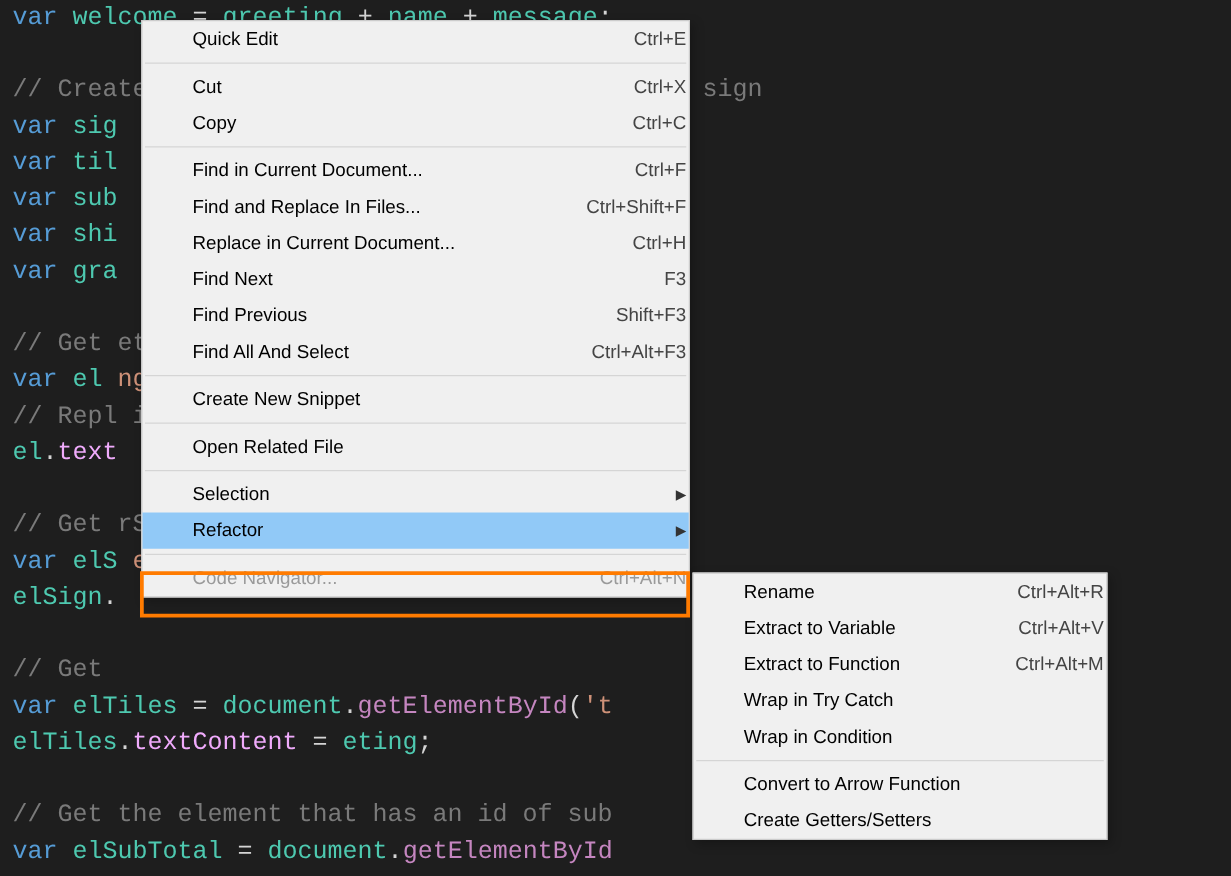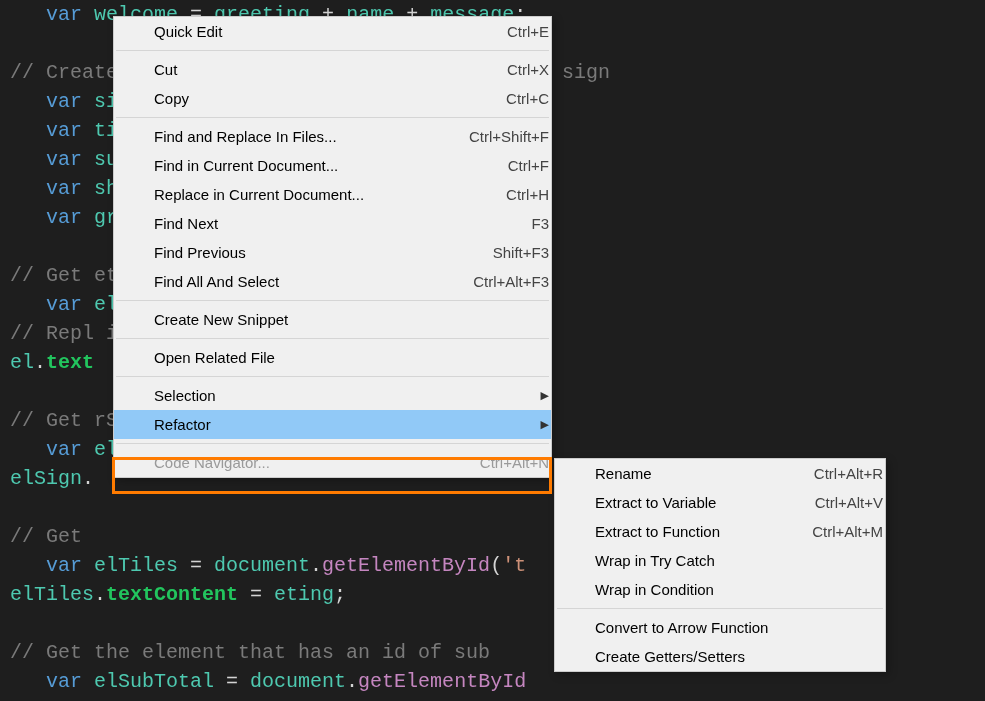--- a/index.html
+++ b/index.html
@@ -10,27 +10,27 @@
     font-family: Consolas, 'Courier New', monospace;
     font-size: 20px;
     overflow: hidden;
     position: relative;
   }
   .code-area {
     padding: 0 10px;
     line-height: 1.45;
     white-space: nowrap;
   }
-  .kw { color: #569cd6; margin-left: 36px; }
+  .kw { color: #569cd6; }
   .ident { color: #4ec9b0; }
   .comment { color: #7a7a7a; }
   .punct { color: #d4d4d4; }
   .func { color: #c586c0; }
   .id2 { color: #4ec9b0; }
-  .prop { color: #22c55e; font-weight: bold; }
+  .prop { color: #f0abfc; }
   .str { color: #ce9178; }
   .white { color: #d4d4d4; }
 
   .context-menu {
     position: absolute;
     background: #f0f0f0;
     color: #000;
     font-family: 'Segoe UI', Arial, sans-serif;
     font-size: 15px;
     border: 1px solid #ccc;
@@ -128,26 +128,26 @@
     <div class="menu-item">
       <span>Cut</span>
       <span class="shortcut">Ctrl+X</span>
     </div>
     <div class="menu-item">
       <span>Copy</span>
       <span class="shortcut">Ctrl+C</span>
     </div>
     <div class="menu-sep"></div>
     <div class="menu-item">
+      <span>Find in Current Document...</span>
+      <span class="shortcut">Ctrl+F</span>
+    </div>
+    <div class="menu-item">
       <span>Find and Replace In Files...</span>
       <span class="shortcut">Ctrl+Shift+F</span>
-    </div>
-    <div class="menu-item">
-      <span>Find in Current Document...</span>
-      <span class="shortcut">Ctrl+F</span>
     </div>
     <div class="menu-item">
       <span>Replace in Current Document...</span>
       <span class="shortcut">Ctrl+H</span>
     </div>
     <div class="menu-item">
       <span>Find Next</span>
       <span class="shortcut">F3</span>
     </div>
     <div class="menu-item">

